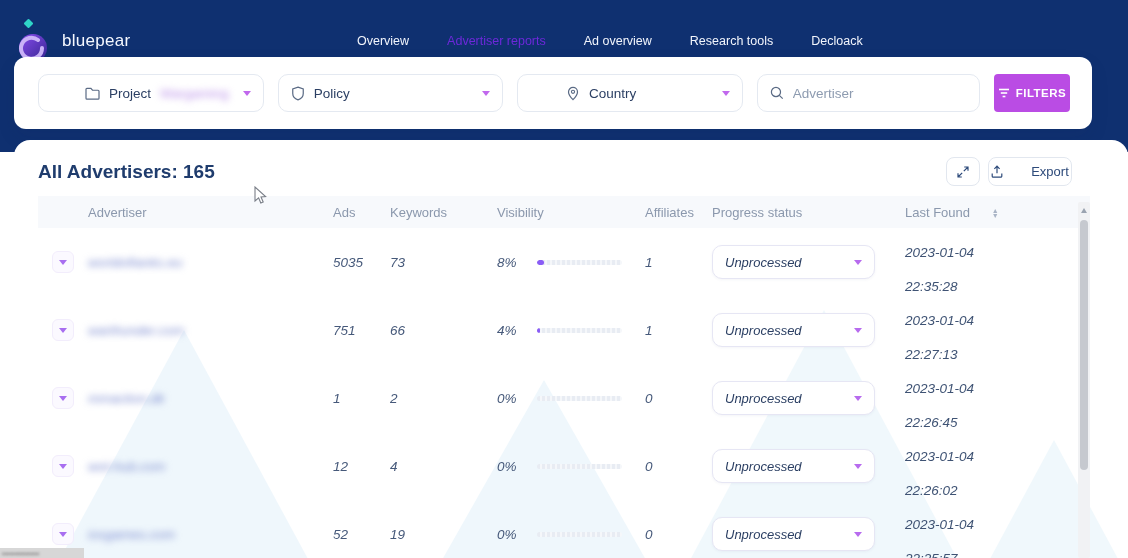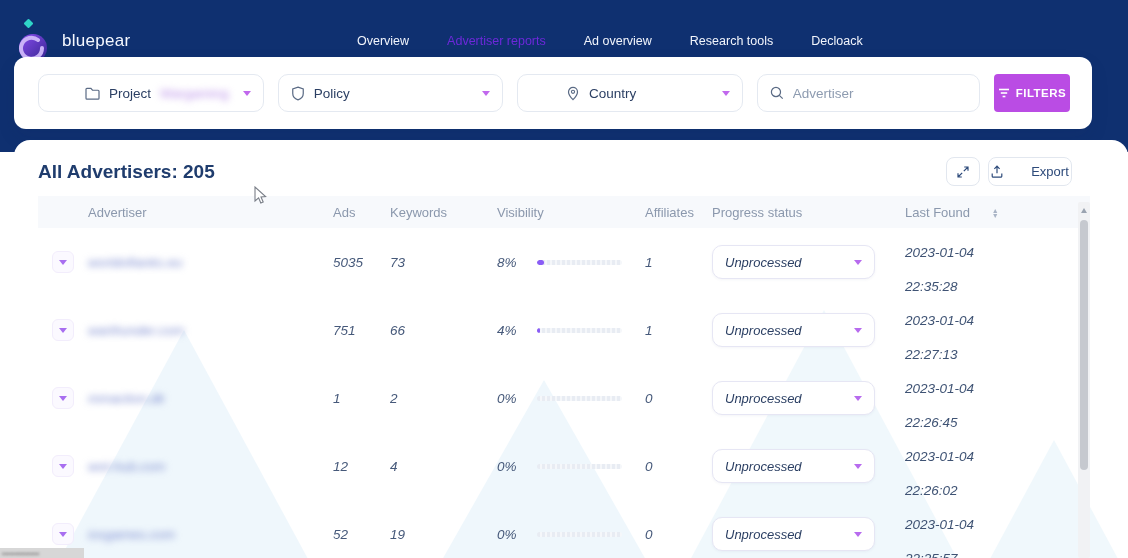--- a/index.html
+++ b/index.html
@@ -203,21 +203,21 @@
   </button>
 </section>
 
 <section class="main-sheet">
   <div class="wm wm1"></div>
   <div class="wm wm2"></div>
   <div class="wm wm3"></div>
   <div class="wm wm4"></div>
 
   <div class="toolbar">
-    <h1 class="page-title">All Advertisers: 205</h1>
+    <h1 class="page-title">All Advertisers: 165</h1>
     <div class="toolbar-buttons">
       <button class="tool-btn expand-btn">
         <svg width="12" height="12" viewBox="0 0 12 12">
           <path d="M7.2 1 H11 V4.8 M11 1 L6.8 5.2 M4.8 11 H1 V7.2 M1 11 L5.2 6.8" fill="none" stroke="#2d4a7a" stroke-width="1.2"></path>
         </svg>
       </button>
       <button class="tool-btn export-btn">
         <svg width="12" height="13" viewBox="0 0 12 13">
           <path d="M6 8.2 V1.4 M3.4 3.8 L6 1.2 L8.6 3.8" fill="none" stroke="#2d4a7a" stroke-width="1.2"></path>
           <path d="M1.2 8.6 v2.6 a1 1 0 0 0 1 1 h7.6 a1 1 0 0 0 1 -1 V8.6" fill="none" stroke="#2d4a7a" stroke-width="1.2"></path>

